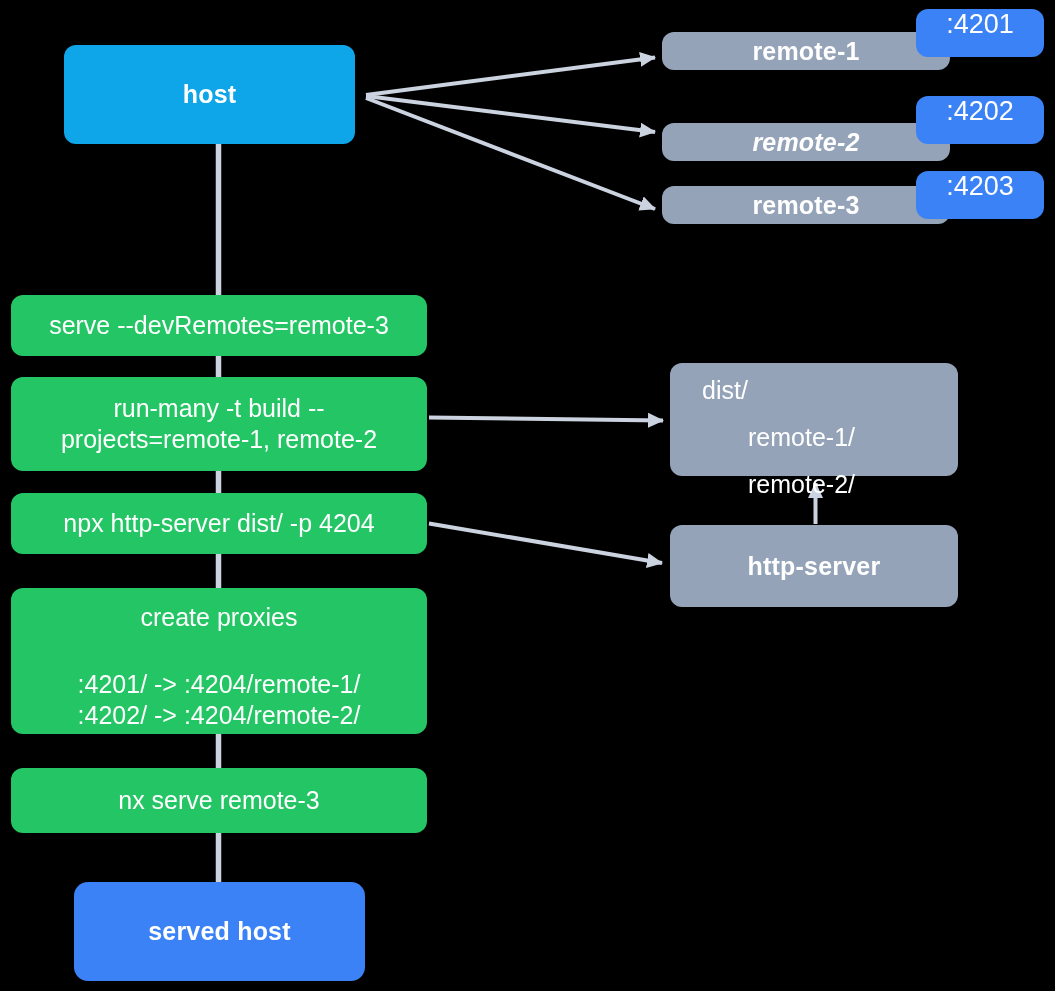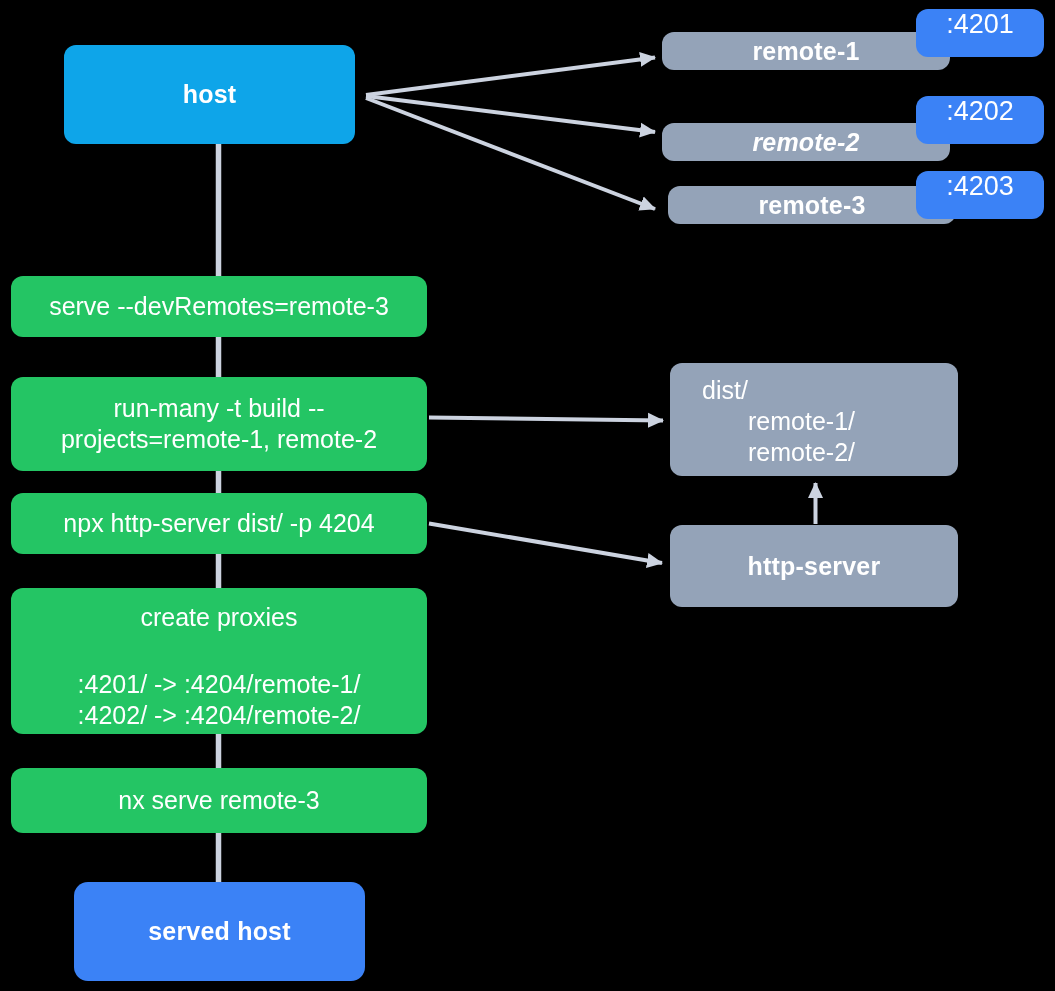--- a/index.html
+++ b/index.html
@@ -42,48 +42,48 @@
     background:var(--color-host-blue);border-radius:12px;
   }
   .served-node{
     left:74px;top:882px;width:291px;height:99px;
     background:var(--color-served-blue);border-radius:14px;
   }
   .remote-node{
     left:662px;width:288px;height:38px;
     background:var(--color-remote-gray);
   }
-  .remote-1{top:32px;} .remote-2{top:123px;font-style:italic;} .remote-3{top:186px;margin-left:6px;}
+  .remote-1{top:32px;} .remote-2{top:123px;font-style:italic;} .remote-3{top:186px;}
   .port-badge{
     position:absolute;left:916px;width:128px;height:48px;
     box-sizing:border-box;
     display:flex;justify-content:center;
     background:var(--color-port-blue);
     border-radius:12px;
     font-size:27px;font-weight:500;
     z-index:2;
   }
   .port-1{top:9px;} .port-2{top:96px;} .port-3{top:171px;}
 
   .step-node{
     left:11px;width:416px;
     background:var(--color-step-green);
   }
-  .step-serve{top:276px;height:61px;}
+  .step-serve{top:295px;height:61px;}
   .step-build{top:377px;height:94px;}
   .step-http{top:493px;height:61px;}
   .step-proxies{top:588px;height:146px;justify-content:center;padding-top:11px;}
   .step-nx{top:768px;height:65px;}
   .blank-line{height:36px;}
 
   .dist-node{
     left:670px;top:363px;width:288px;height:113px;
     background:var(--color-remote-gray);
     align-items:flex-start;justify-content:flex-start;
-    padding:12px 0 0 32px;text-align:right;
+    padding:12px 0 0 32px;text-align:right;gap:16px;
   }
   .dist-node .indent{padding-left:46px;}
   .http-server-node{
     left:670px;top:525px;width:288px;height:82px;
     background:var(--color-remote-gray);
   }
 </style>
 </head>
 <body>
 

